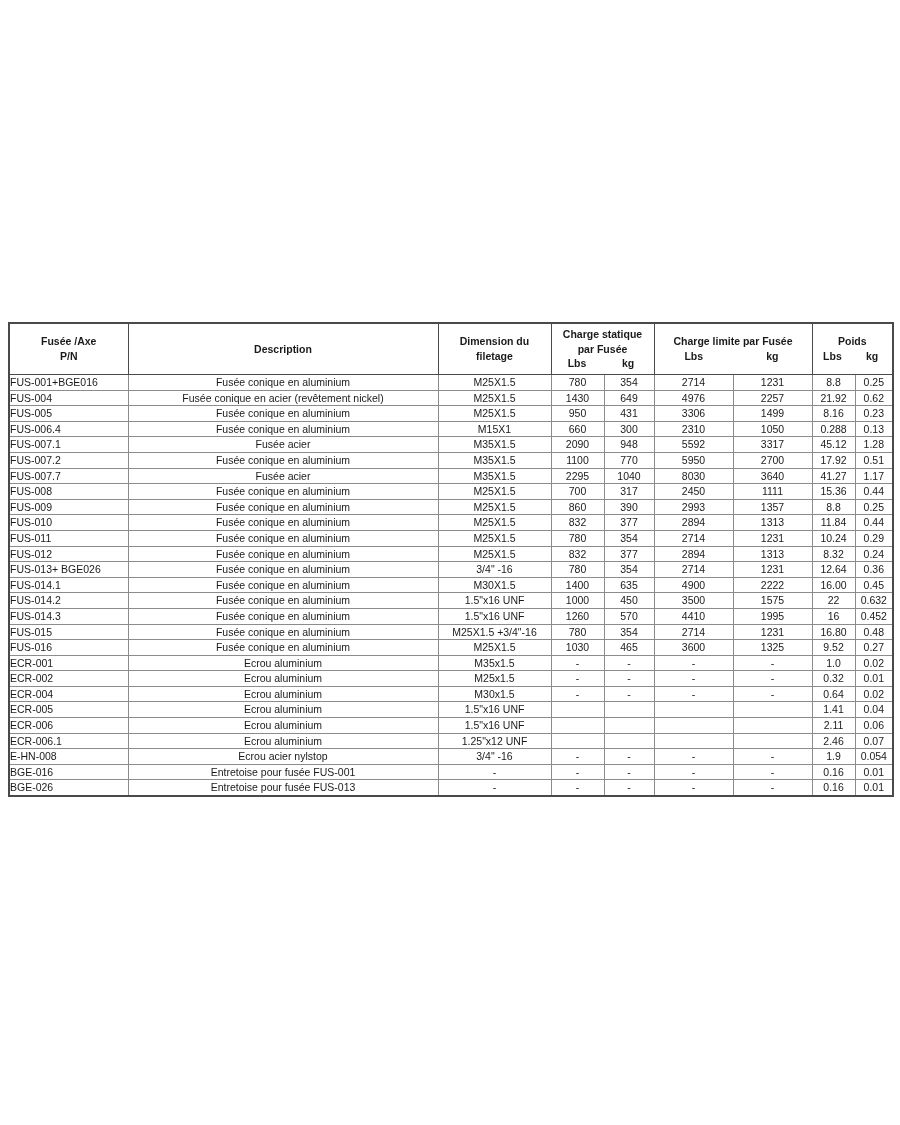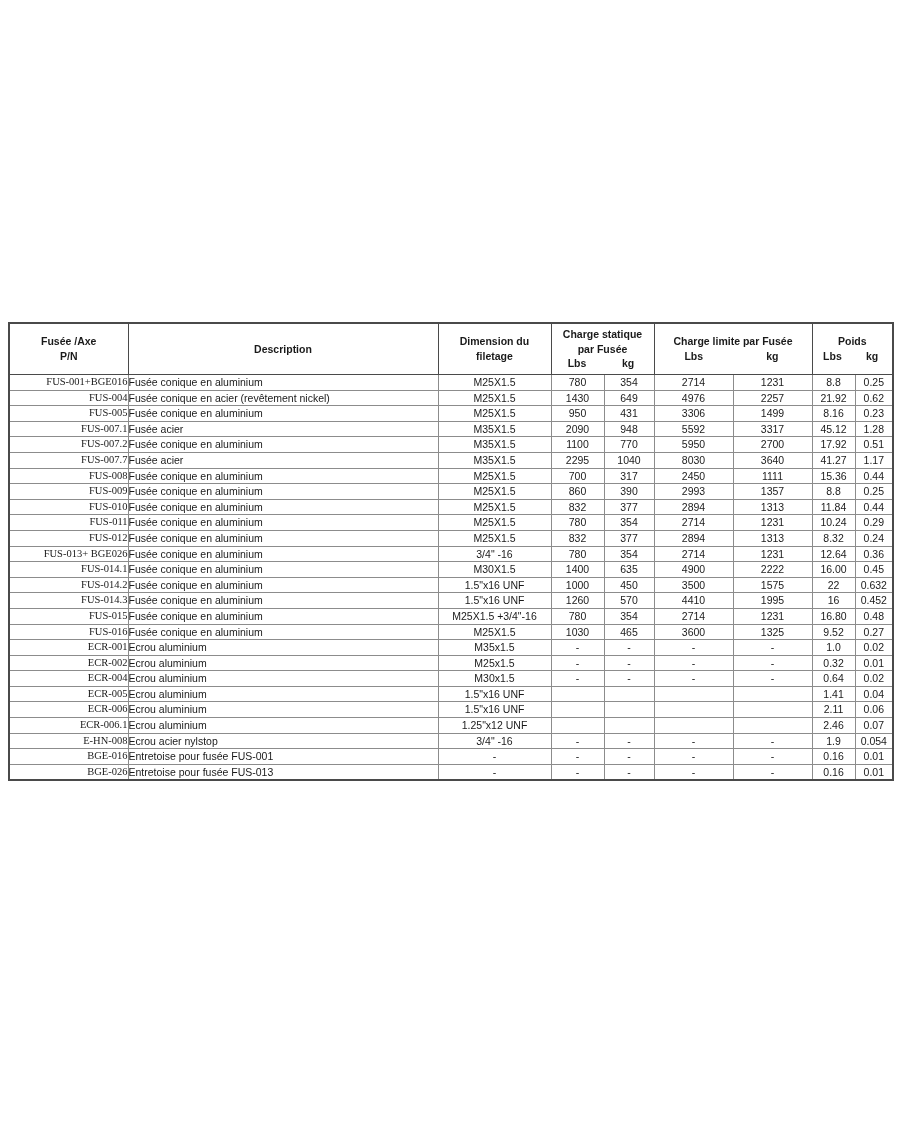--- a/index.html
+++ b/index.html
@@ -69,22 +69,22 @@
   .hd-sub-row {
     display: flex;
     width: 100%;
   }
   .hd-sub-row > span {
     flex: 1 1 50%;
     text-align: center;
   }
 
   
-  td.c-pn     { text-align: right;   padding-left: 5px; font-family: Liberation Serif, serif; }
-  td.c-desc   { text-align: left;   padding-left: 5px; }
+  td.c-pn     { text-align: left;   padding-left: 5px; }
+  td.c-desc   { text-align: center;   padding-left: 5px; }
   td.c-thread { text-align: center; }
   td.c-num    { text-align: center; }
 
   
   col.w-pn     { width: 119px; }
   col.w-desc   { width: 310px; }
   col.w-thread { width: 113px; }
   col.w-sl     { width: 53px; }
   col.w-sk     { width: 50px; }
   col.w-ll     { width: 79px; }
@@ -197,20 +197,31 @@
           <td class="c-desc">Fusée conique en aluminium</td>
           <td class="c-thread">M25X1.5</td>
           <td class="c-num">950</td>
           <td class="c-num">431</td>
           <td class="c-num">3306</td>
           <td class="c-num">1499</td>
           <td class="c-num">8.16</td>
           <td class="c-num">0.23</td>
         </tr>
         <tr>
+          <td class="c-pn">FUS-006.4</td>
+          <td class="c-desc">Fusée conique en aluminium</td>
+          <td class="c-thread">M15X1</td>
+          <td class="c-num">660</td>
+          <td class="c-num">300</td>
+          <td class="c-num">2310</td>
+          <td class="c-num">1050</td>
+          <td class="c-num">0.288</td>
+          <td class="c-num">0.13</td>
+        </tr>
+        <tr>
           <td class="c-pn">FUS-007.1</td>
           <td class="c-desc">Fusée acier</td>
           <td class="c-thread">M35X1.5</td>
           <td class="c-num">2090</td>
           <td class="c-num">948</td>
           <td class="c-num">5592</td>
           <td class="c-num">3317</td>
           <td class="c-num">45.12</td>
           <td class="c-num">1.28</td>
         </tr>

